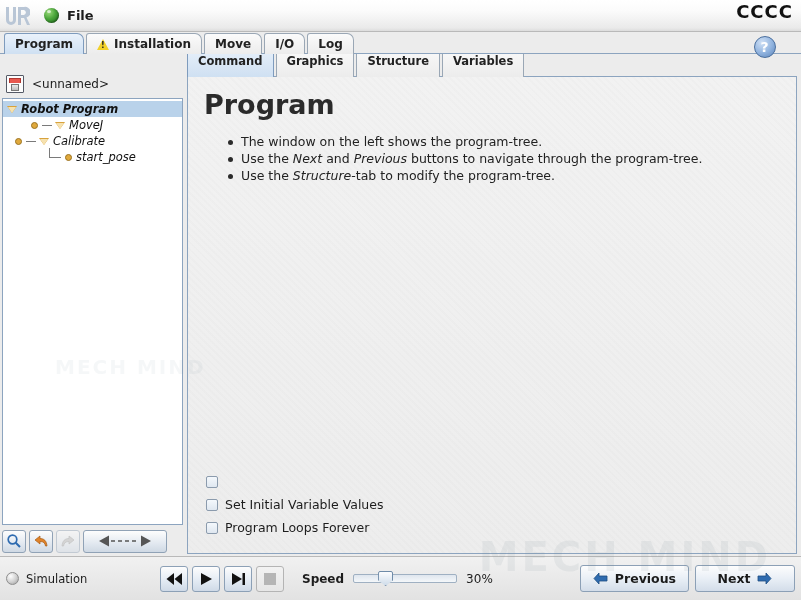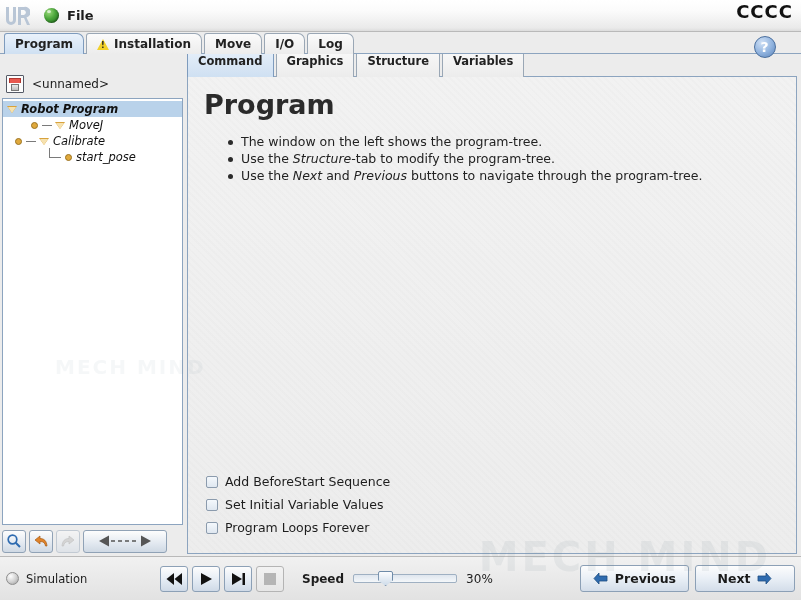--- a/index.html
+++ b/index.html
@@ -519,35 +519,34 @@
         <div class="bullets">
           <div class="bullet-row">
             <span class="dot"></span>
             <span class="bullet-text">
               <span>The window on the left shows the program-tree.</span>
             </span>
           </div>
           <div class="bullet-row">
             <span class="dot"></span>
             <span class="bullet-text">
-              <span>Use the </span><em>Structure</em><span>-tab to modify the program-tree.</span>
+              <span>Use the </span><em>Next</em><span> and </span><em>Previous</em><span> buttons to navigate through the program-tree.</span>
             </span>
           </div>
           <div class="bullet-row">
             <span class="dot"></span>
             <span class="bullet-text">
-              <span>Use the </span><em>Next</em><span> and </span><em>Previous</em><span> buttons to navigate through the program-tree.</span>
+              <span>Use the </span><em>Structure</em><span>-tab to modify the program-tree.</span>
             </span>
           </div>
         </div>
 
         <div class="checks">
           <div class="check-row">
             <span class="cbox"></span>
-            <span>Add BeforeStart Sequence</span>
           </div>
           <div class="check-row">
             <span class="cbox"></span>
             <span>Set Initial Variable Values</span>
           </div>
           <div class="check-row">
             <span class="cbox"></span>
             <span>Program Loops Forever</span>
           </div>
         </div>

